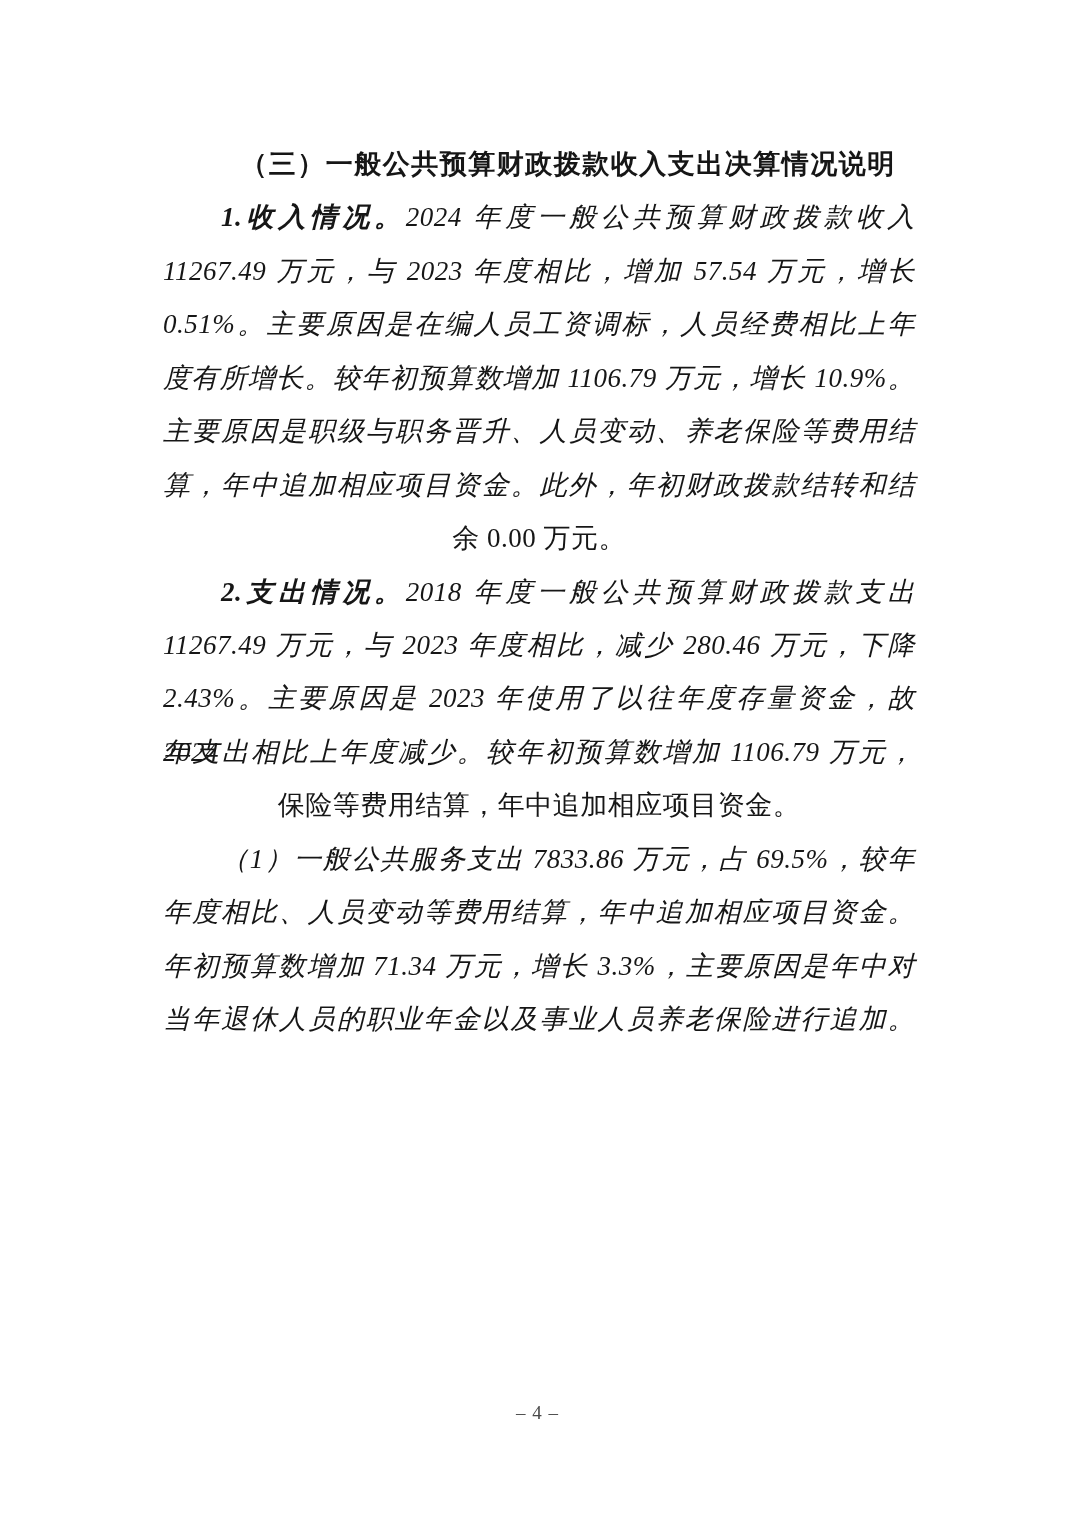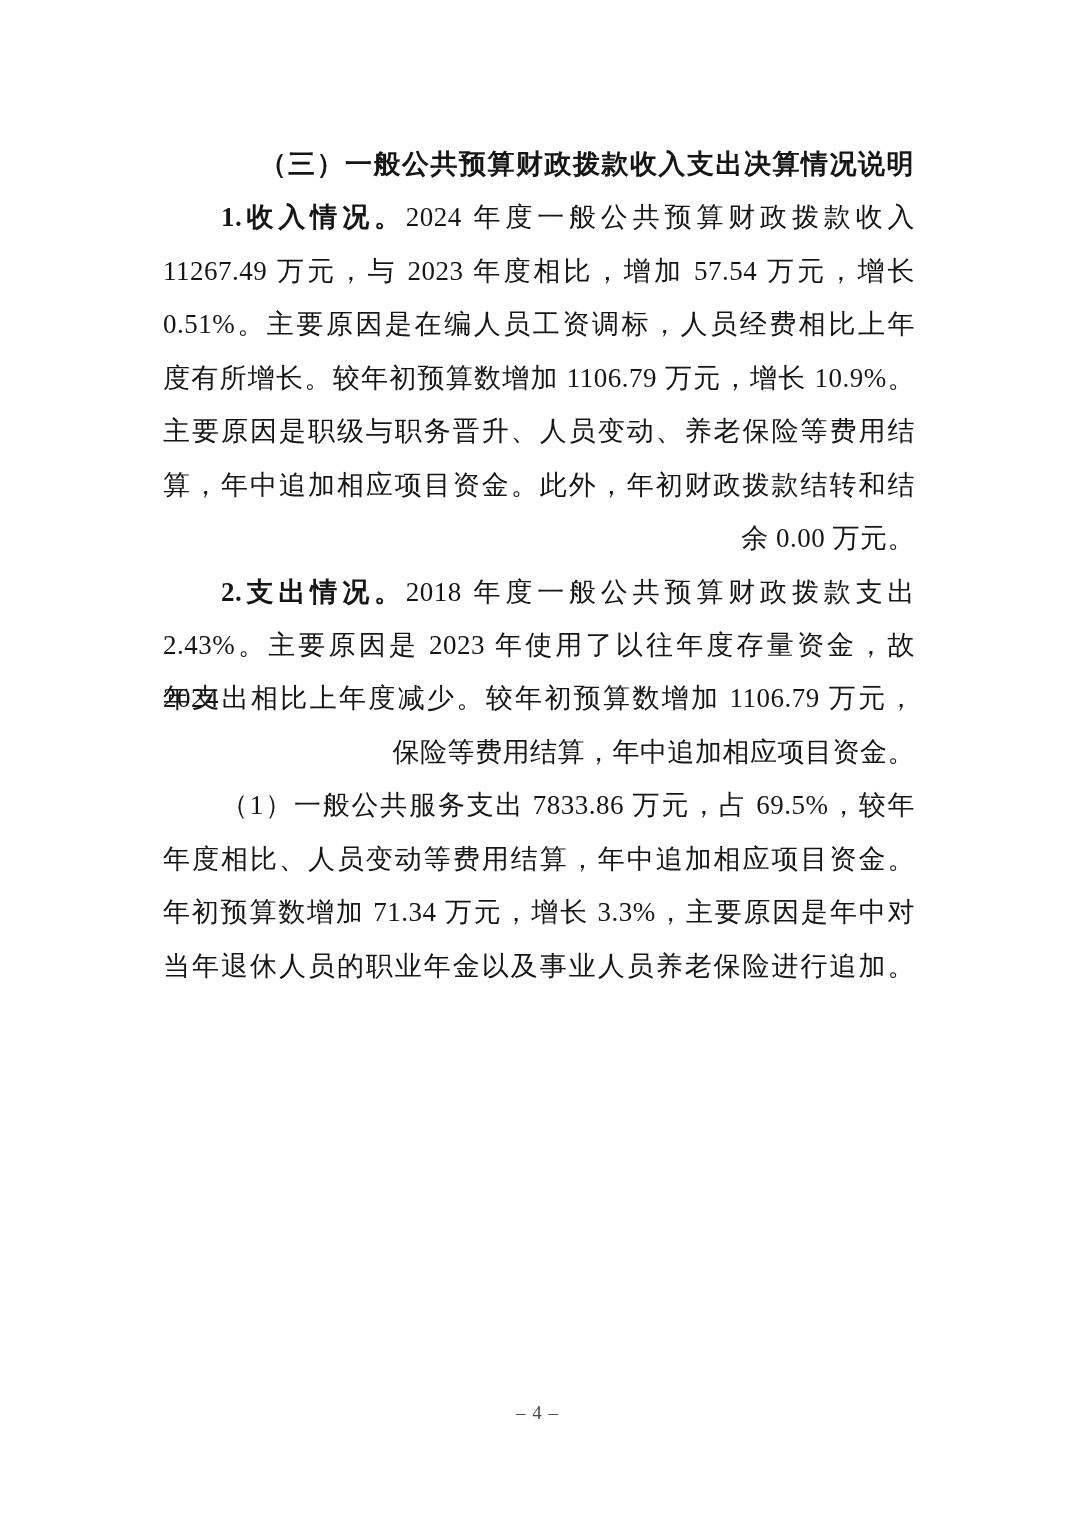--- a/index.html
+++ b/index.html
@@ -22,29 +22,30 @@
     position: absolute;
     left: 163px;
     top: 138px;
     width: 752px;
   }
   .line {
     height: 53.45px;
     line-height: 53.45px;
     font-size: 27px;
     color: #161616;
-    text-align: right;
+    text-align: center;
     letter-spacing: 0.5px;
     white-space: normal;
     overflow: visible;
   }
   .line.j {
     text-align: justify;
     text-align-last: justify;
     text-justify: inter-character;
+    font-style: italic;
   }
   .line.ind { padding-left: 58px; }
   .b { font-weight: 700; }
   .heading-line { letter-spacing: 1.5px; }
   .footer {
     position: absolute;
     left: 0;
     top: 1402px;
     width: 1075px;
     text-align: center;
@@ -61,20 +62,21 @@
     <div class="line ind b heading-line">（三）一般公共预算财政拨款收入支出决算情况说明</div>
     <div>
         <div class="line j ind"><span class="b">1.收入情况。</span><span>2024 年度一般公共预算财政拨款收入</span></div>
         <div class="line j"><span>11267.49 万元，与 2023 年度相比，增加 57.54 万元，增长</span></div>
         <div class="line j"><span>0.51%。主要原因是在编人员工资调标，人员经费相比上年</span></div>
         <div class="line j"><span>度有所增长。较年初预算数增加 1106.79 万元，增长 10.9%。</span></div>
         <div class="line j"><span>主要原因是职级与职务晋升、人员变动、养老保险等费用结</span></div>
         <div class="line j"><span>算，年中追加相应项目资金。此外，年初财政拨款结转和结</span></div>
         <div class="line"><span>余 0.00 万元。</span></div>
         <div class="line j ind"><span class="b">2.支出情况。</span><span>2018 年度一般公共预算财政拨款支出</span></div>
+        <div class="line j"><span>11267.49 万元，与 2023 年度相比，减少 280.46 万元，下降</span></div>
         <div class="line j"><span>2.43%。主要原因是 2023 年使用了以往年度存量资金，故 2024</span></div>
         <div class="line j"><span>年支出相比上年度减少。较年初预算数增加 1106.79 万元，</span></div>
         <div class="line"><span>保险等费用结算，年中追加相应项目资金。</span></div>
         <div class="line j ind"><span>（1）一般公共服务支出 7833.86 万元，占 69.5%，较年</span></div>
         <div class="line j"><span>年度相比、人员变动等费用结算，年中追加相应项目资金。</span></div>
         <div class="line j"><span>年初预算数增加 71.34 万元，增长 3.3%，主要原因是年中对</span></div>
         <div class="line j"><span>当年退休人员的职业年金以及事业人员养老保险进行追加。</span></div>
       </div>
   </div>
   <div class="footer">– 4 –</div>

